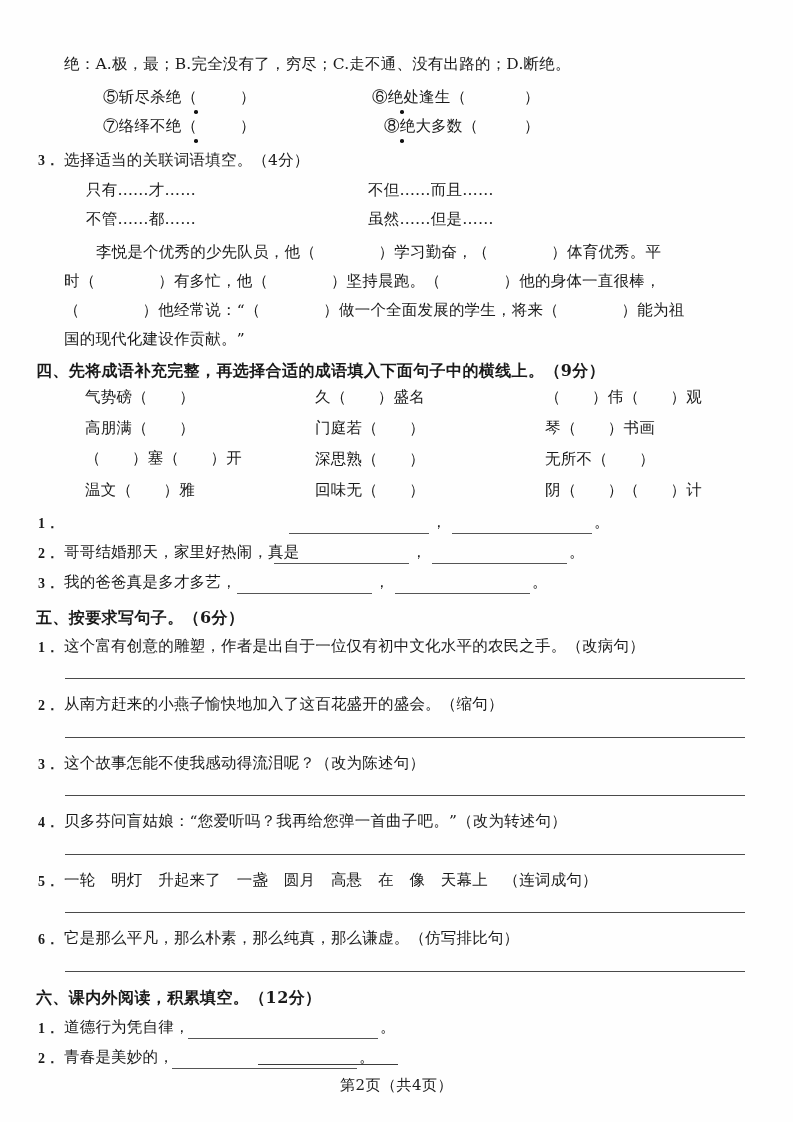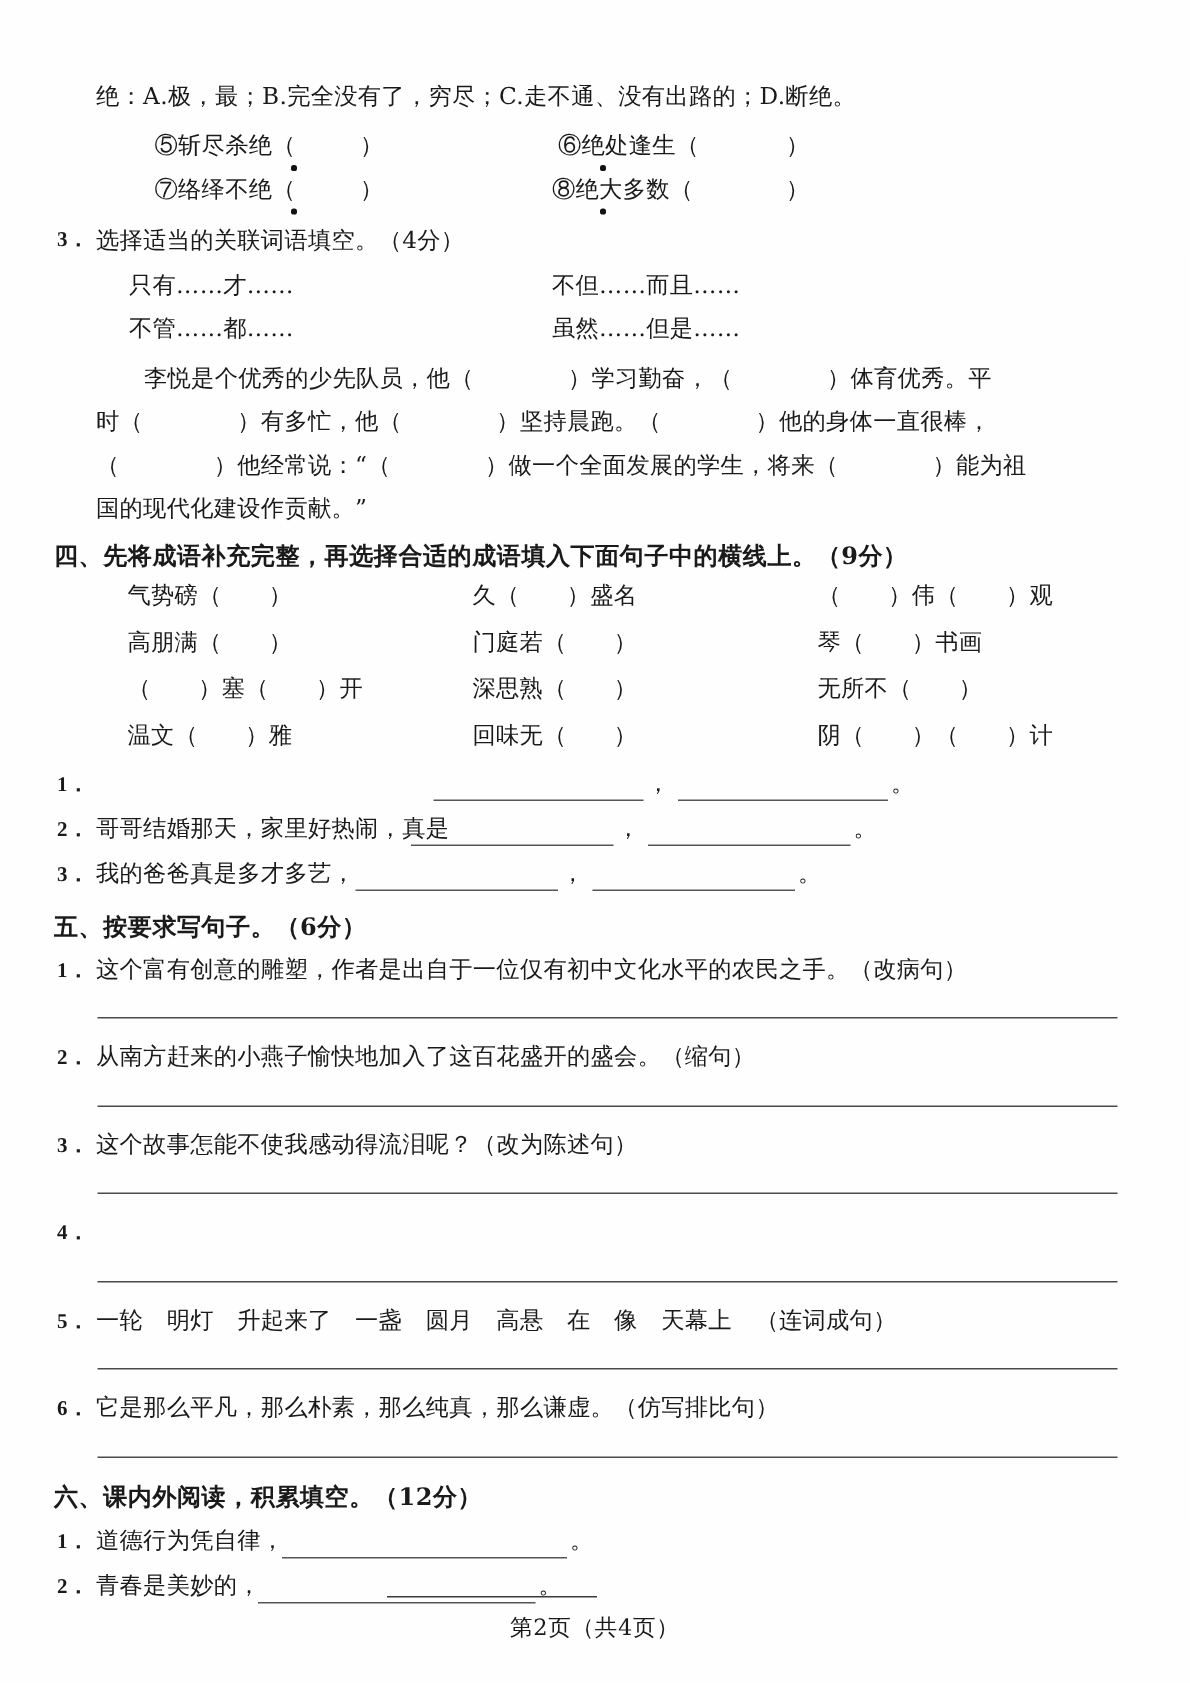--- a/index.html
+++ b/index.html
@@ -95,21 +95,21 @@
     <div class="dot" style="left:194px; top:110px;"></div>
 
     <div class="row cn" style="left:372px; top:90px;">⑥绝处逢生（</div>
     <div class="row cn" style="left:524px; top:90px;">）</div>
     <div class="dot" style="left:400px; top:110px;"></div>
 
     <div class="row cn" style="left:103px; top:119px;">⑦络绎不绝（</div>
     <div class="row cn" style="left:240px; top:119px;">）</div>
     <div class="dot" style="left:194px; top:139px;"></div>
 
-    <div class="row cn" style="left:368px; top:119px;">⑧绝大多数（</div>
+    <div class="row cn" style="left:384px; top:119px;">⑧绝大多数（</div>
     <div class="row cn" style="left:524px; top:119px;">）</div>
     <div class="dot" style="left:400px; top:139px;"></div>
 
     <div class="row num" style="left:38px; top:154px;">3．</div>
     <div class="row cn" style="left:64px; top:153px;">选择适当的关联词语填空。（4分）</div>
 
     <div class="row cn" style="left:86px; top:183px;">只有……才……</div>
     <div class="row cn" style="left:368px; top:183px;">不但……而且……</div>
     <div class="row cn" style="left:86px; top:212px;">不管……都……</div>
     <div class="row cn" style="left:368px; top:212px;">虽然……但是……</div>
@@ -122,21 +122,21 @@
     <div class="sec-head cn" style="left:36px; top:361px;">四、先将成语补充完整，再选择合适的成语填入下面句子中的横线上。（9分）</div>
 
     <div class="row cn" style="left:85px; top:390px;">气势磅（　　）</div>
     <div class="row cn" style="left:315px; top:390px;">久（　　）盛名</div>
     <div class="row cn" style="left:545px; top:390px;">（　　）伟（　　）观</div>
 
     <div class="row cn" style="left:85px; top:421px;">高朋满（　　）</div>
     <div class="row cn" style="left:315px; top:421px;">门庭若（　　）</div>
     <div class="row cn" style="left:545px; top:421px;">琴（　　）书画</div>
 
-    <div class="row cn" style="left:85px; top:452px;">（　　）塞（　　）开</div>
+    <div class="row cn" style="left:85px; top:452px;font-family:Liberation Mono, monospace;">（　　）塞（　　）开</div>
     <div class="row cn" style="left:315px; top:452px;">深思熟（　　）</div>
     <div class="row cn" style="left:545px; top:452px;">无所不（　　）</div>
 
     <div class="row cn" style="left:85px; top:483px;">温文（　　）雅</div>
     <div class="row cn" style="left:315px; top:483px;">回味无（　　）</div>
     <div class="row cn" style="left:545px; top:483px;">阴（　　）（　　）计</div>
 
     <div class="row num" style="left:38px; top:517px;">1．</div>
     <div class="rule-thin" style="left:289px; top:533px; width:140px;"></div>
     <div class="row cn" style="left:431px; top:515px;">，</div>
@@ -165,20 +165,21 @@
 
     <div class="row num" style="left:38px; top:699px;">2．</div>
     <div class="row cn" style="left:64px; top:697px;text-align:right;">从南方赶来的小燕子愉快地加入了这百花盛开的盛会。（缩句）</div>
     <div class="rule" style="left:65px; top:737px; width:680px;"></div>
 
     <div class="row num" style="left:38px; top:758px;">3．</div>
     <div class="row cn" style="left:64px; top:756px;">这个故事怎能不使我感动得流泪呢？（改为陈述句）</div>
     <div class="rule" style="left:65px; top:795px; width:680px;"></div>
 
     <div class="row num" style="left:38px; top:816px;">4．</div>
+    <div class="row cn" style="left:64px; top:814px;">贝多芬问盲姑娘：“您爱听吗？我再给您弹一首曲子吧。”（改为转述句）</div>
     <div class="rule" style="left:65px; top:854px; width:680px;"></div>
 
     <div class="row num" style="left:38px; top:875px;">5．</div>
     <div class="row cn" style="left:64px; top:873px;">一轮　明灯　升起来了　一盏　圆月　高悬　在　像　天幕上　（连词成句）</div>
     <div class="rule" style="left:65px; top:912px; width:680px;"></div>
 
     <div class="row num" style="left:38px; top:933px;">6．</div>
     <div class="row cn" style="left:64px; top:931px;">它是那么平凡，那么朴素，那么纯真，那么谦虚。（仿写排比句）</div>
     <div class="rule" style="left:65px; top:971px; width:680px;"></div>
 

